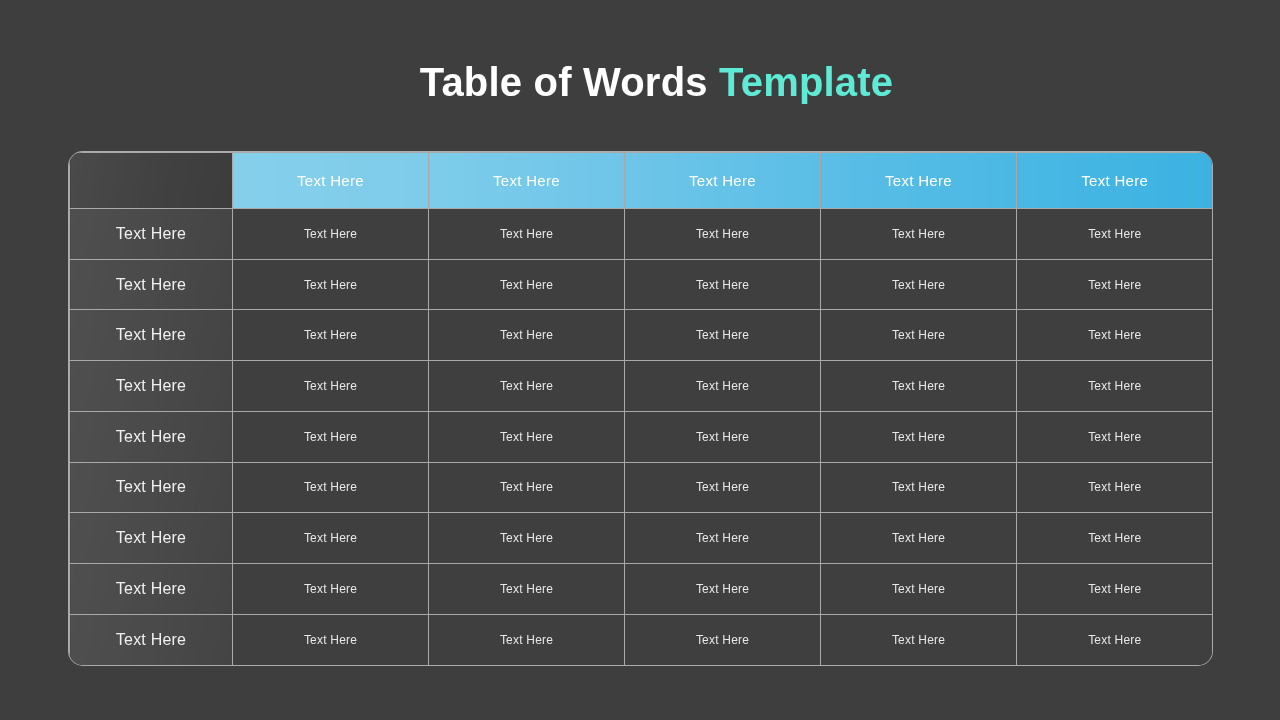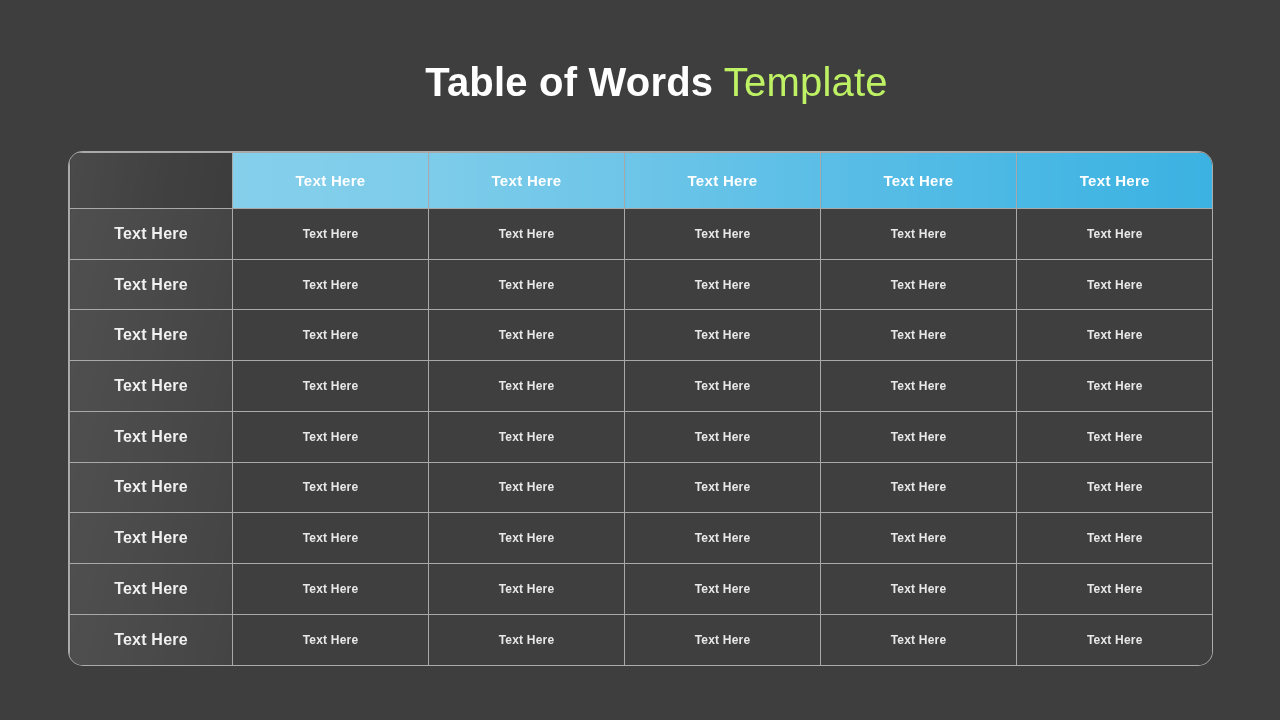--- a/index.html
+++ b/index.html
@@ -26,22 +26,22 @@
     font-size: 40px;
     line-height: 52px;
     letter-spacing: 0.2px;
     white-space: nowrap;
   }
   #slide-title .title-strong {
     font-weight: bold;
     margin-left: 33px;
   }
   #slide-title .title-light {
-    font-weight: 400;
-    color: #bef264;
+    font-weight: 700;
+    color: #5eead4;
   }
 
   
   #table-wrap {
     position: absolute;
     left: 69px;
     top: 152px;
     width: 1143px;
     height: 513px;
     border-radius: 14px;
@@ -54,21 +54,21 @@
     border-collapse: collapse;
     table-layout: fixed;
   }
   table.words-table td,
   table.words-table th {
     border: 1px solid #a9a9a9;
     padding: 0;
     margin: 0;
     text-align: center;
     vertical-align: middle;
-    font-weight: bold;
+    font-weight: normal;
   }
 
   
   col.col-label { width: 163px; }
   col.col-data  { width: 196px; }
 
   
   tr.header-row { height: 56px; }
   th.header-corner {
     background: linear-gradient(100deg, #4a4a4a 0%, #414141 55%, #3c3c3c 100%);

